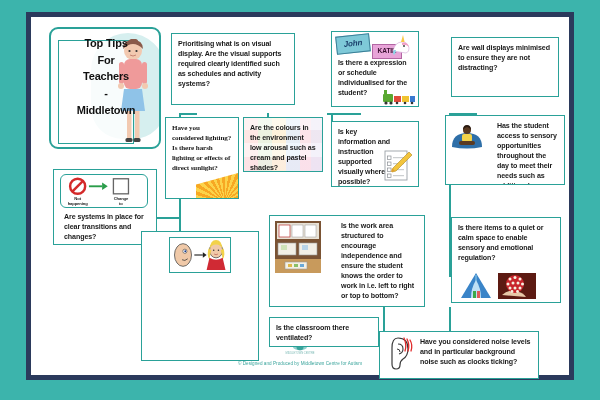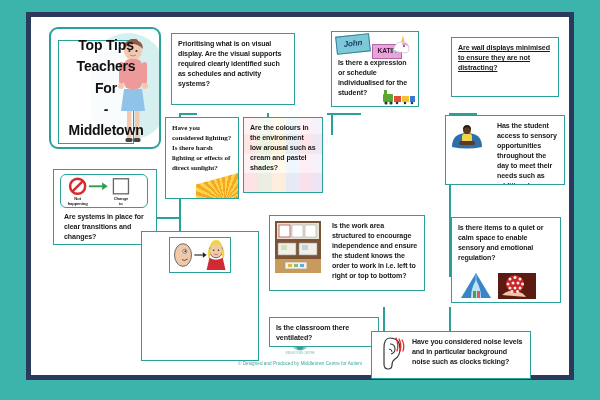--- a/index.html
+++ b/index.html
@@ -59,21 +59,21 @@
   #title-inner {
     position: absolute; left: 7px; top: 11px;
     width: 76px; height: 104px;
     background: rgba(255,255,255,0.82);
     border: 1.6px solid #2aa198;
   }
   #title-text {
     position: absolute; left: 3px; top: 6px;
     width: 104px;
     text-align: center;
-    font-size: 14px;
+    font-size: 11px;
     font-weight: bold;
     line-height: 1.52;
     color: #111;
     z-index: 3;
     letter-spacing: -0.2px;
   }
   
   .teacher { position: absolute; right: 6px; top: 9px; width: 40px; height: 108px; z-index: 2; }
 
   
@@ -197,37 +197,37 @@
         <circle cx="8" cy="48" r="3" fill="#f2c9b0"></circle>
         <circle cx="32" cy="48" r="3" fill="#f2c9b0"></circle>
         <path d="M11 51 h18 l3 22 h-24z" fill="#8fc3e8"></path>
         <rect x="14" y="73" width="4.5" height="28" fill="#f2c9b0"></rect>
         <rect x="22" y="73" width="4.5" height="28" fill="#f2c9b0"></rect>
         <rect x="12.5" y="100" width="7" height="4" rx="1.6" fill="#444"></rect>
         <rect x="20.5" y="100" width="7" height="4" rx="1.6" fill="#444"></rect>
       </svg>
       <div id="title-text">
         <div>Top Tips</div>
+        <div>For</div>
         <div>Teachers</div>
-        <div>For</div>
         <div>-</div>
         <div>Middletown</div>
       </div>
     </div>
 
     <div class="box" style="left:140px; top:16px; width:124px; height:72px;">
       <p>Prioritising what is on visual display.  Are the visual supports required clearly identified such as schedules and activity systems?</p>
     </div>
 
     <div class="box" style="left:134px; top:100px; width:74px; height:82px; overflow:hidden;font-family:Liberation Serif, serif;">
       <p>Have you considered lighting? Is there harsh lighting or effects of direct sunlight?</p>
       <div class="sun"></div>
     </div>
 
-    <div class="box pastel-bg" style="left:212px; top:100px; width:80px; height:76px; overflow:hidden;">
+    <div class="box pastel-bg" style="left:212px; top:100px; width:80px; height:55px; overflow:hidden;">
       <p>Are the colours in the environment low arousal such as cream and pastel shades?</p>
     </div>
 
     <div class="box" style="left:300px; top:14px; width:88px; height:76px; overflow:hidden; padding-top:26px;">
       <div class="label-john">John</div>
       <div class="label-katie">KATIE</div>
       <svg class="unicorn" viewBox="0 0 24 24">
         <path d="M4 18 q2 -9 9 -9 q6 0 7 6 q0.5 4 -3 5 z" fill="#fff" stroke="#d9b3dd" stroke-width="0.7"></path>
         <path d="M12 9 l2 -7 l1.6 7z" fill="#f7c948"></path>
         <path d="M13 10 q5 -2 7 4 q-3 -3 -7 -2z" fill="#f29ec4"></path>
@@ -242,23 +242,39 @@
         <rect x="28" y="7" width="5" height="6" fill="#3a7ad0"></rect>
         <circle cx="4" cy="14" r="1.6" fill="#333"></circle>
         <circle cx="9" cy="14" r="1.6" fill="#333"></circle>
         <circle cx="15" cy="14" r="1.3" fill="#333"></circle>
         <circle cx="23" cy="14" r="1.3" fill="#333"></circle>
         <circle cx="30" cy="14" r="1.3" fill="#333"></circle>
         <rect x="2" y="1" width="3" height="4" fill="#5aa832"></rect>
       </svg>
     </div>
 
+    <div class="box" style="left:300px; top:104px; width:88px; height:66px; overflow:hidden;">
+      <p style="width:54px;">Is key information and instruction supported visually where possible?</p>
+      <svg class="checklist" viewBox="0 0 30 34">
+        <rect x="2" y="2" width="22" height="29" fill="#fff" stroke="#9aa0a6" stroke-width="0.9"></rect>
+        <rect x="4.5" y="7" width="3.5" height="3.5" fill="none" stroke="#8a8f94" stroke-width="0.7"></rect>
+        <rect x="4.5" y="13" width="3.5" height="3.5" fill="none" stroke="#8a8f94" stroke-width="0.7"></rect>
+        <rect x="4.5" y="19" width="3.5" height="3.5" fill="none" stroke="#8a8f94" stroke-width="0.7"></rect>
+        <rect x="4.5" y="25" width="3.5" height="3.5" fill="none" stroke="#8a8f94" stroke-width="0.7"></rect>
+        <line x1="10" y1="8.7" x2="21" y2="8.7" stroke="#b0b4b8" stroke-width="0.8"></line>
+        <line x1="10" y1="14.7" x2="21" y2="14.7" stroke="#b0b4b8" stroke-width="0.8"></line>
+        <line x1="10" y1="20.7" x2="21" y2="20.7" stroke="#b0b4b8" stroke-width="0.8"></line>
+        <line x1="10" y1="26.7" x2="21" y2="26.7" stroke="#b0b4b8" stroke-width="0.8"></line>
+        <path d="M26 3 l3 3 l-16 16 l-4 1 l1 -4z" fill="#f2c43c" stroke="#b08a20" stroke-width="0.6"></path>
+        <path d="M9 19 l-1 4 l4 -1z" fill="#e0a030"></path>
+      </svg>
+    </div>
 
     <div class="box" style="left:420px; top:20px; width:108px; height:60px;">
-      <p style="white-space:pre-line;text-decoration:underline;">Are wall displays minimised
+      <p style="white-space:pre-line;">Are wall displays minimised
 to ensure they are not distracting?</p>
     </div>
 
     <div class="box" style="left:414px; top:98px; width:120px; height:70px; overflow:hidden; padding-left:13px;">
       <svg class="beanbag" viewBox="0 0 34 30">
         <path d="M2 26 q0 -14 15 -14 q15 0 15 14 q-15 3 -30 0z" fill="#2e6fa8"></path>
         <circle cx="17" cy="9" r="4" fill="#5a3a22"></circle>
         <path d="M13 9 q4 -6 8 0 q0 -5 -4 -5 q-4 0 -4 5z" fill="#2a1a10"></path>
         <rect x="12" y="13" width="10" height="8" rx="2" fill="#f2d34a"></rect>
         <rect x="9" y="20" width="16" height="4" rx="2" fill="#5a3a22"></rect>
@@ -298,21 +314,21 @@
           <path d="M40 11 q-2 8 1 12 q1 -7 2 -10z" fill="#f2d24a"></path>
           <path d="M56 11 q2 8 -1 12 q-1 -7 -2 -10z" fill="#f2d24a"></path>
           <circle cx="45.5" cy="13" r="0.8" fill="#333"></circle>
           <circle cx="50.5" cy="13" r="0.8" fill="#333"></circle>
           <path d="M46 17 q2 1.5 4 0" stroke="#b5534a" stroke-width="0.7" fill="none"></path>
           <path d="M41 21 q7 4 14 0 l3 13 h-20z" fill="#d02a34"></path>
         </svg>
       </div>
     </div>
 
-    <div class="box" style="left:238px; top:198px; width:156px; height:76px; overflow:hidden; padding-left:10px;">
+    <div class="box" style="left:238px; top:198px; width:156px; height:92px; overflow:hidden; padding-left:19px;">
       <div class="workphoto">
         <svg viewBox="0 0 46 52" style="width:100%;height:100%;">
           <rect x="0" y="0" width="46" height="52" fill="#7a5334"></rect>
           <rect x="2" y="2" width="42" height="16" fill="#e8e2d6"></rect>
           <rect x="4" y="4" width="11" height="12" fill="#fff" stroke="#b33" stroke-width="0.7"></rect>
           <rect x="17" y="4" width="11" height="12" fill="#fff" stroke="#999" stroke-width="0.5"></rect>
           <rect x="30" y="4" width="11" height="12" fill="#fff" stroke="#999" stroke-width="0.5"></rect>
           <rect x="3" y="22" width="18" height="12" fill="#f2efe6" stroke="#999" stroke-width="0.6"></rect>
           <rect x="24" y="22" width="18" height="12" fill="#f2efe6" stroke="#999" stroke-width="0.6"></rect>
           <rect x="6" y="24" width="6" height="5" fill="#cfe3b8"></rect>
@@ -356,21 +372,21 @@
               <circle cx="19.5" cy="18.5" r="1.4"></circle>
           </g>
         </svg>
       </div>
     </div>
 
     <div class="box" style="left:238px; top:300px; width:110px; height:30px;">
       <p>Is the classroom there ventilated?</p>
     </div>
 
-    <div class="box" style="left:340px; top:314px; width:160px; height:48px; overflow:hidden; padding-left:6px;">
+    <div class="box" style="left:348px; top:314px; width:160px; height:48px; overflow:hidden; padding-left:6px;">
       <svg class="ear" viewBox="0 0 30 34">
         <path d="M14 2 q10 0 10 11 q0 7 -5 10 q-3 2 -3 6 q0 4 -4 4 q-4 0 -4 -5 l0 -16 q0 -10 6 -10z" fill="#fff" stroke="#3a3a3a" stroke-width="1.2"></path>
         <path d="M14 8 q5 0 5 5 q0 4 -4 5" fill="none" stroke="#3a3a3a" stroke-width="1.1"></path>
         <path d="M13 13 q3 0 3 3" fill="none" stroke="#3a3a3a" stroke-width="1"></path>
         <g stroke="#e02a2a" stroke-width="1.3" fill="none" stroke-linecap="round">
           <path d="M26 4 q3 5 1 11"></path>
           <path d="M23 3 q3 6 1 12"></path>
           <path d="M20 2 q3 7 1 13"></path>
         </g>
       </svg>

